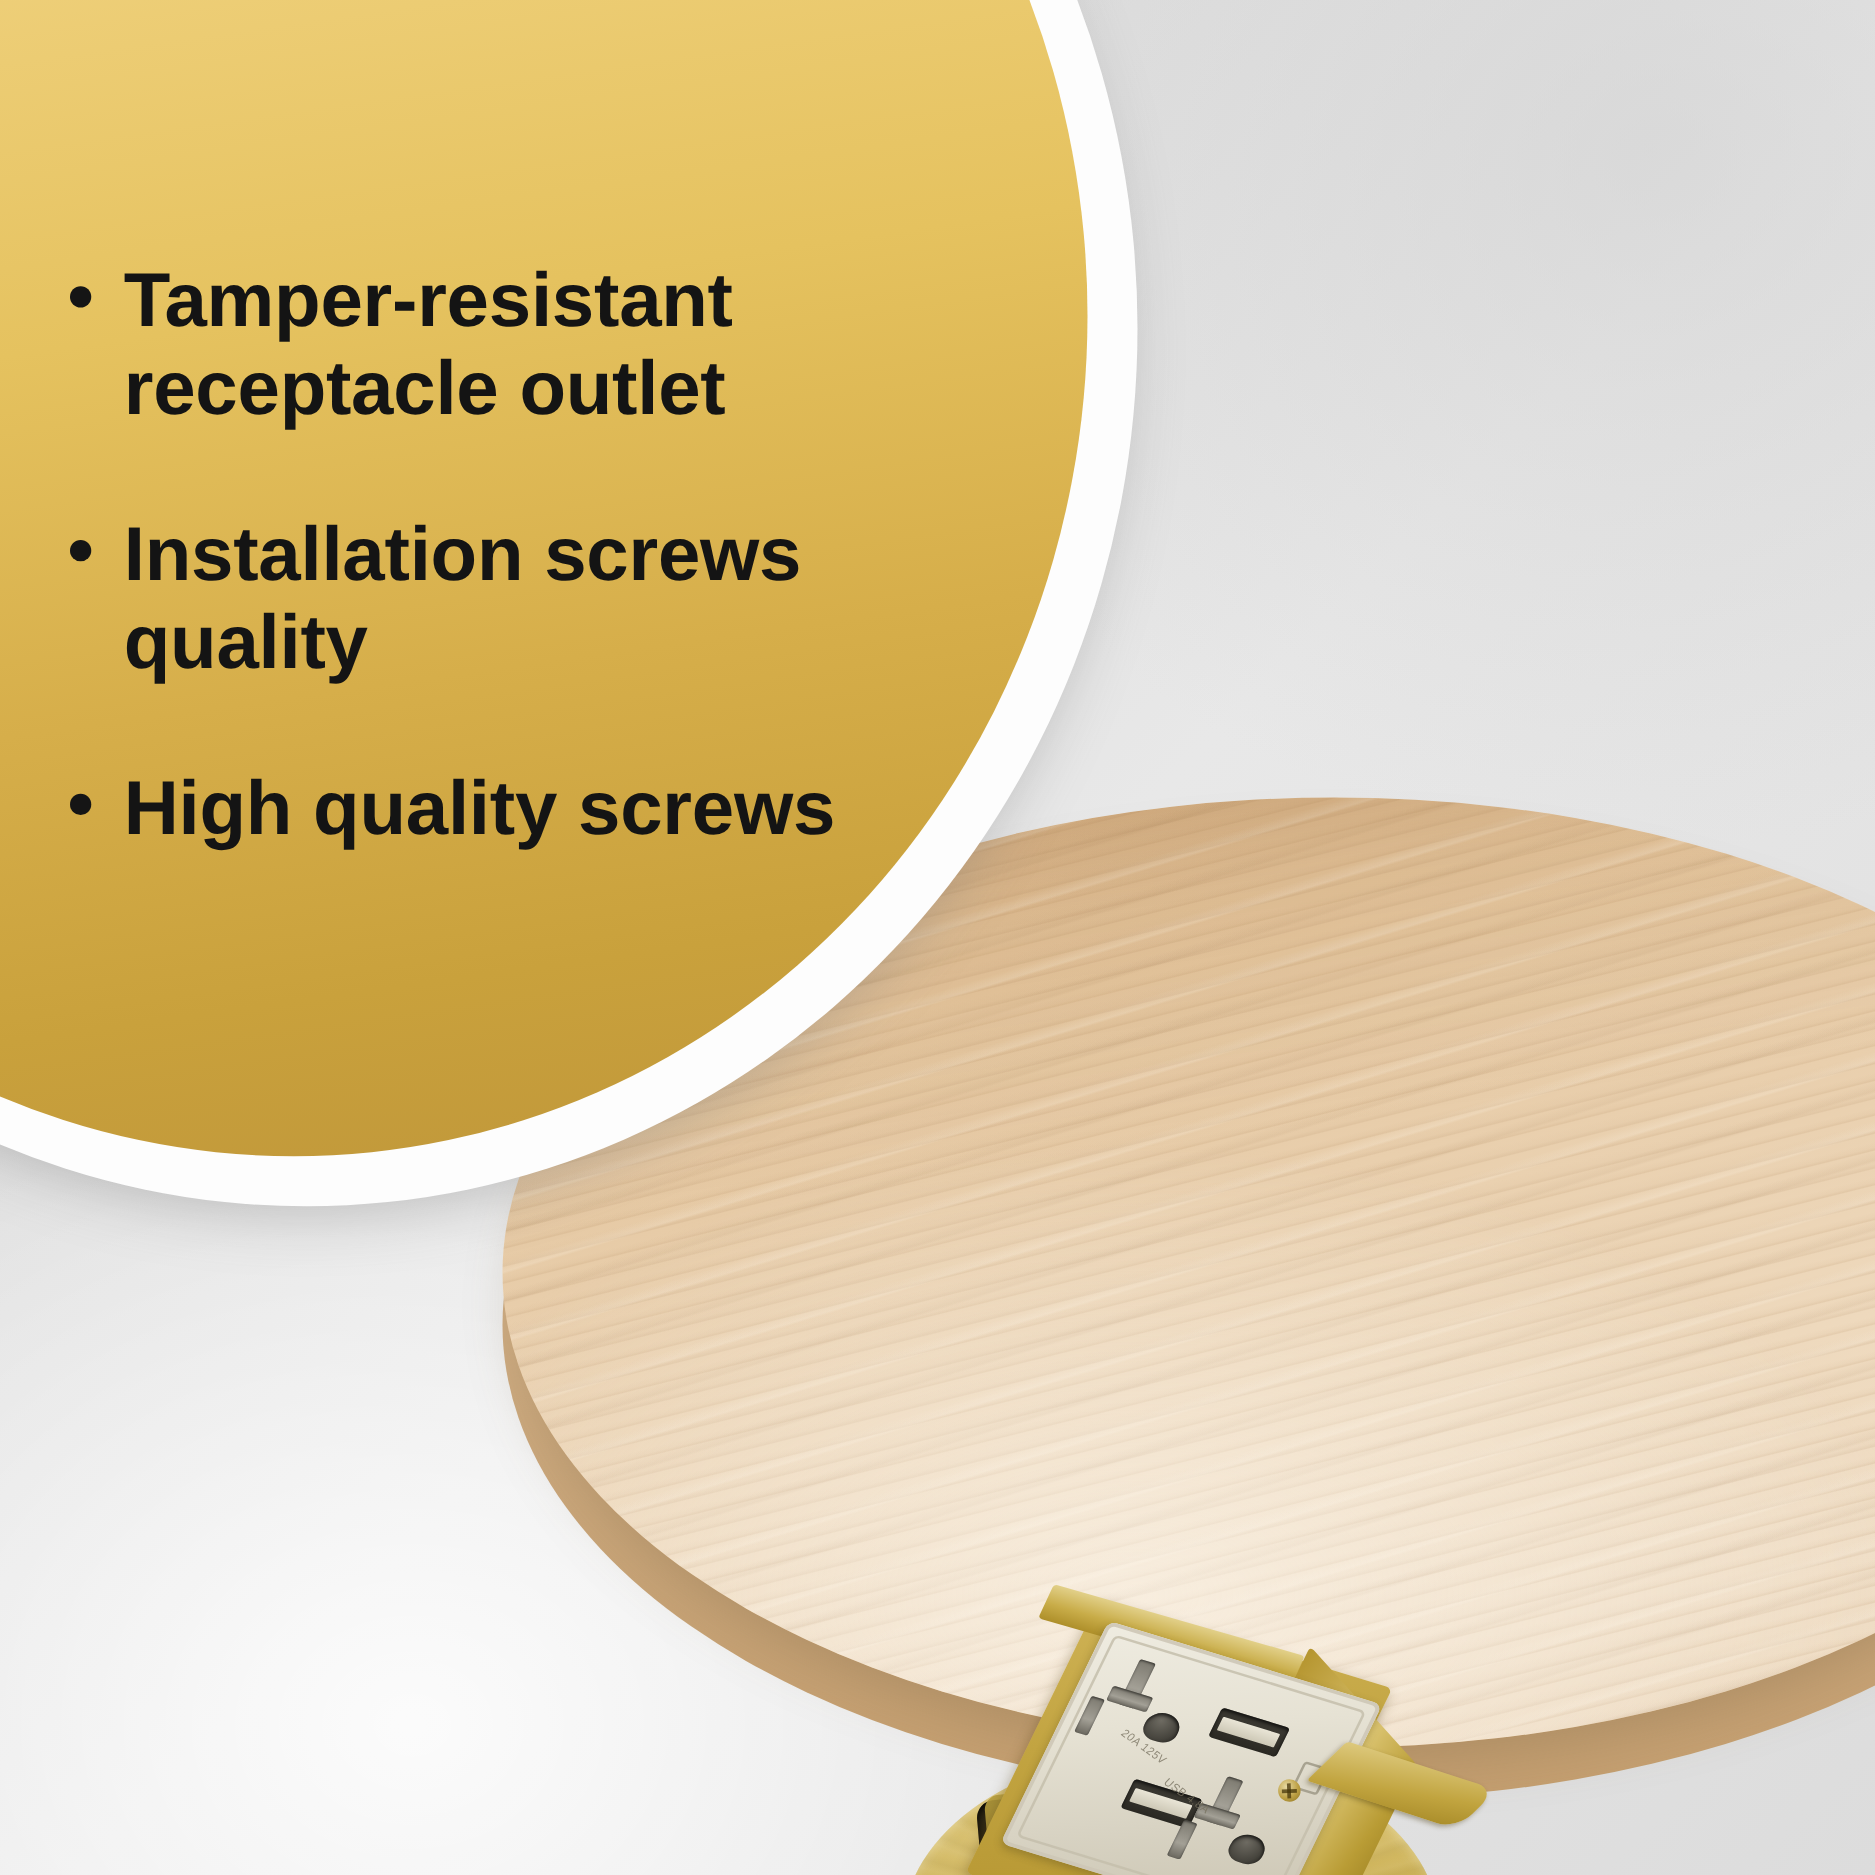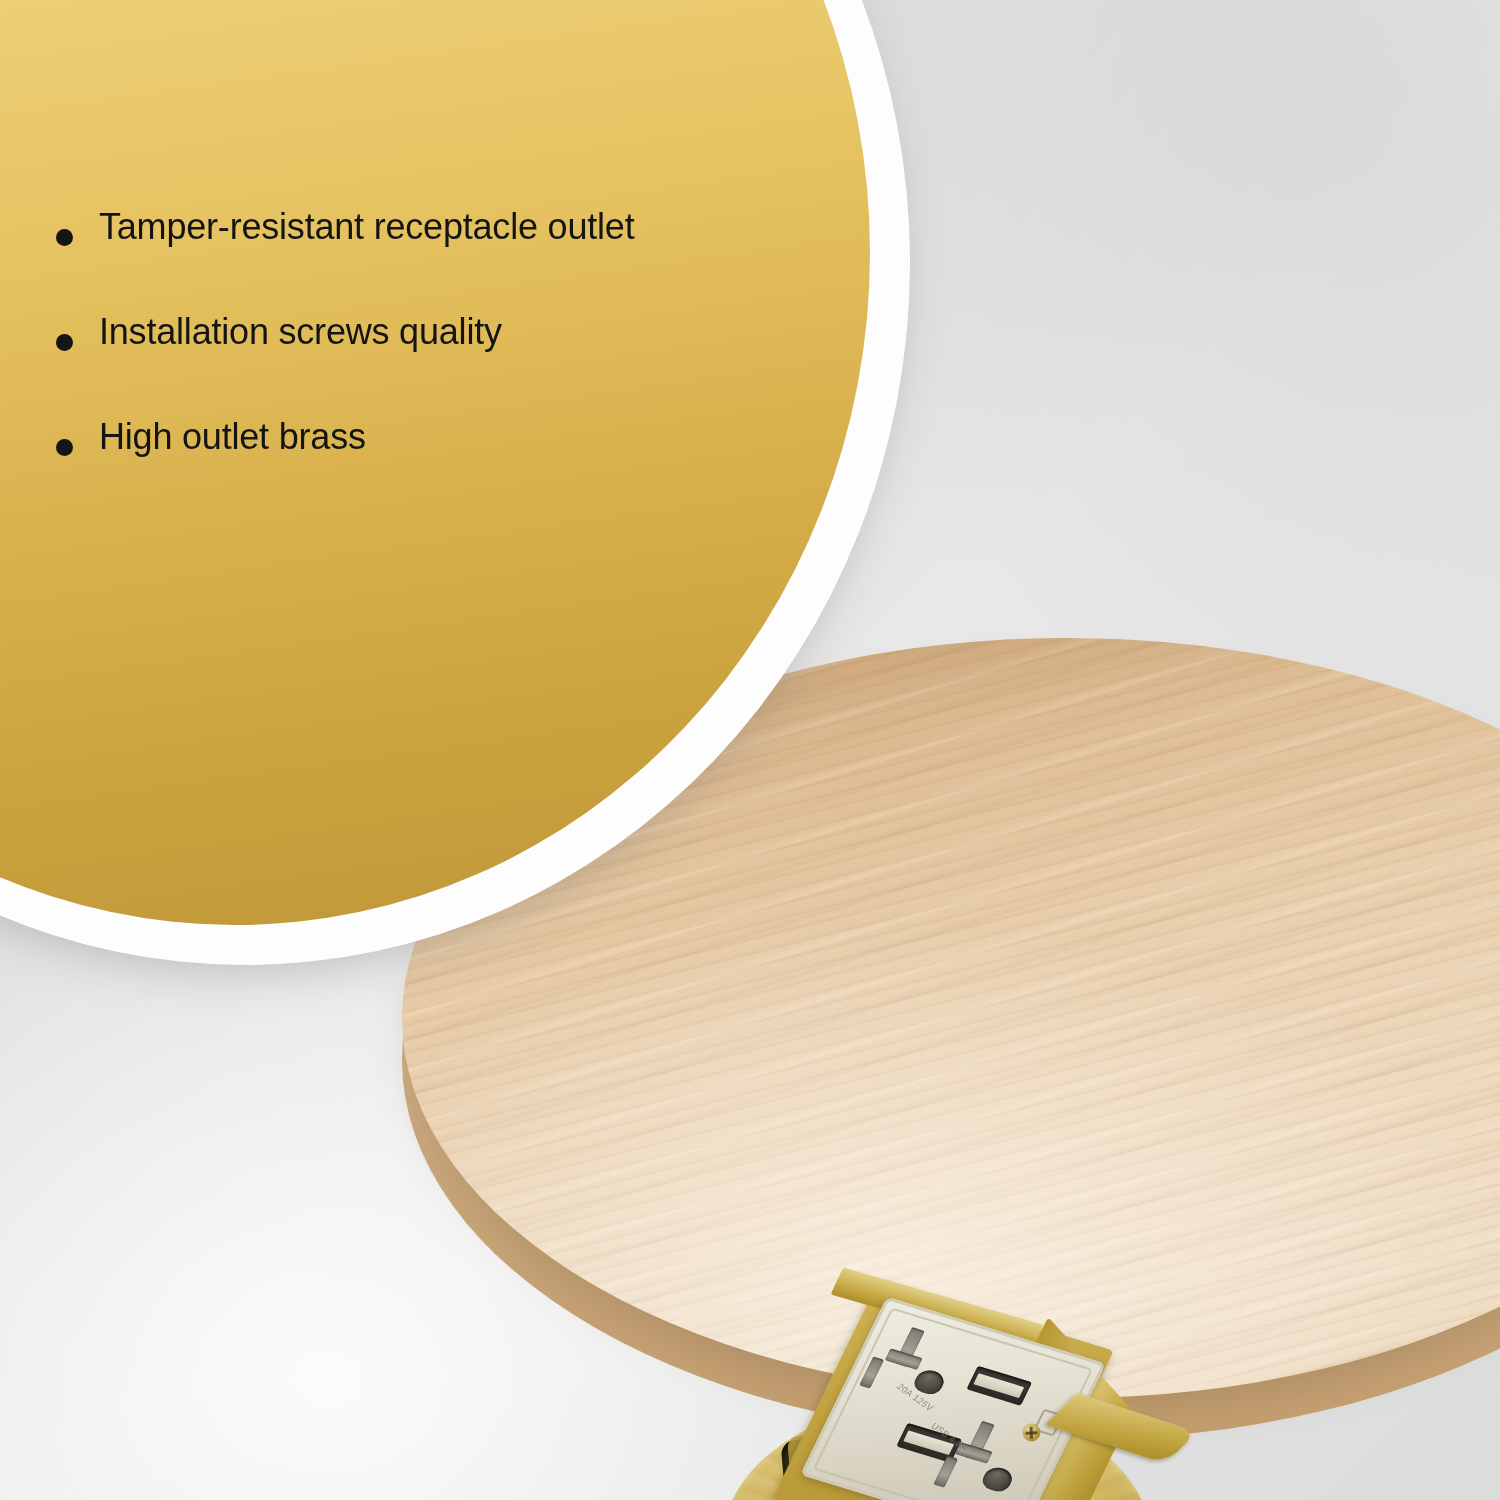--- a/index.html
+++ b/index.html
@@ -376,24 +376,24 @@
     flex: 0 0 auto;
     width: 17px;
     height: 17px;
     border-radius: 50%;
     background: #151515;
     margin-top: 23px;
     margin-right: 26px;
   }
   .bullet-text {
     font-family: "Liberation Sans", sans-serif;
-    font-size: 36px;
+    font-size: 61px;
     line-height: 1.14;
     color: #141414;
-    font-weight: 400;
+    font-weight: 700;
     letter-spacing: -0.2px;
   }
 </style>
 </head>
 <body>
 
 <div id="stage">
 
   <div class="backdrop-sheen"></div>
 
@@ -463,17 +463,17 @@
     <div class="bullet-row">
       <div class="bullet-dot"></div>
       <div class="bullet-text">Tamper-resistant receptacle outlet</div>
     </div>
     <div class="bullet-row">
       <div class="bullet-dot"></div>
       <div class="bullet-text">Installation screws quality</div>
     </div>
     <div class="bullet-row">
       <div class="bullet-dot"></div>
-      <div class="bullet-text">High outlet brass</div>
+      <div class="bullet-text">High quality screws</div>
     </div>
   </div>
 
 </div>
 
 </body></html>

